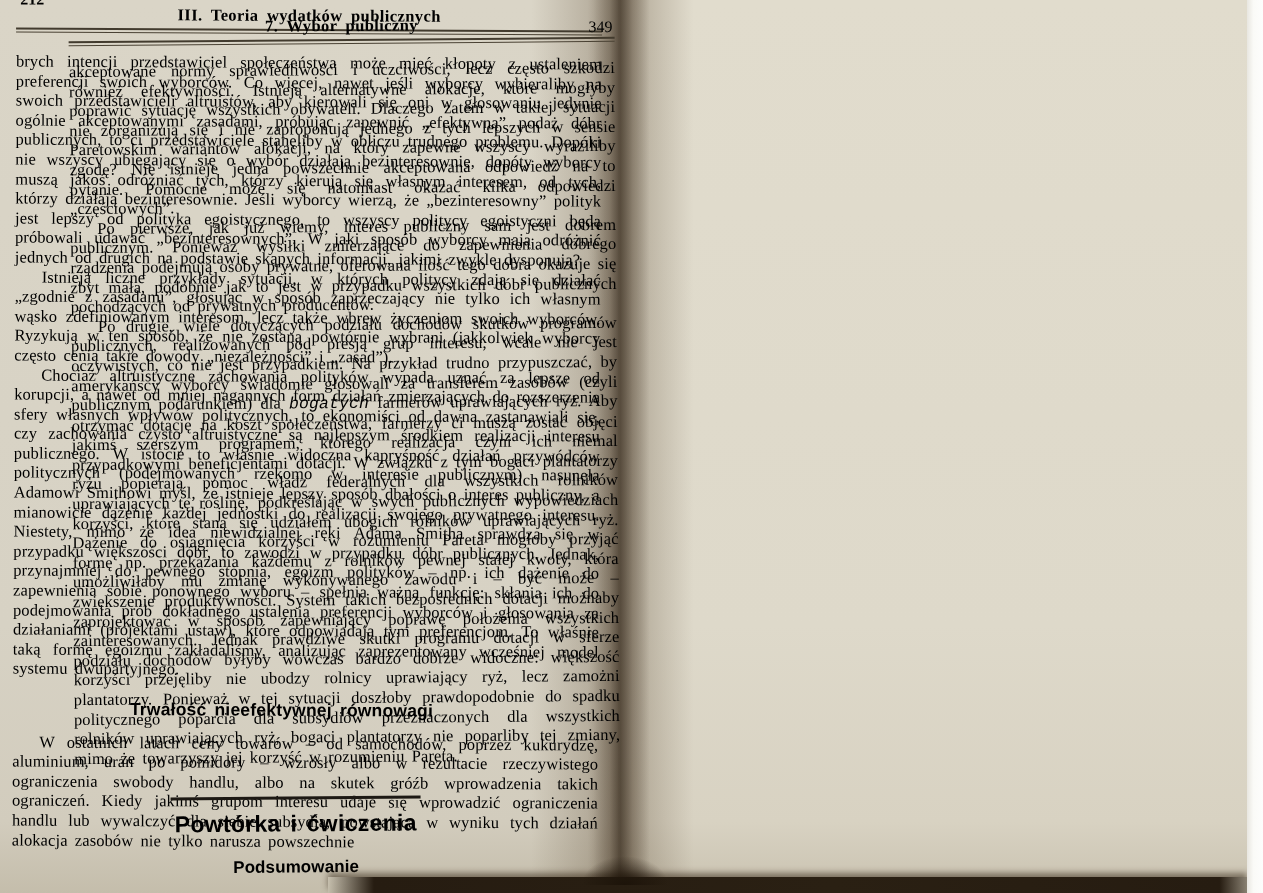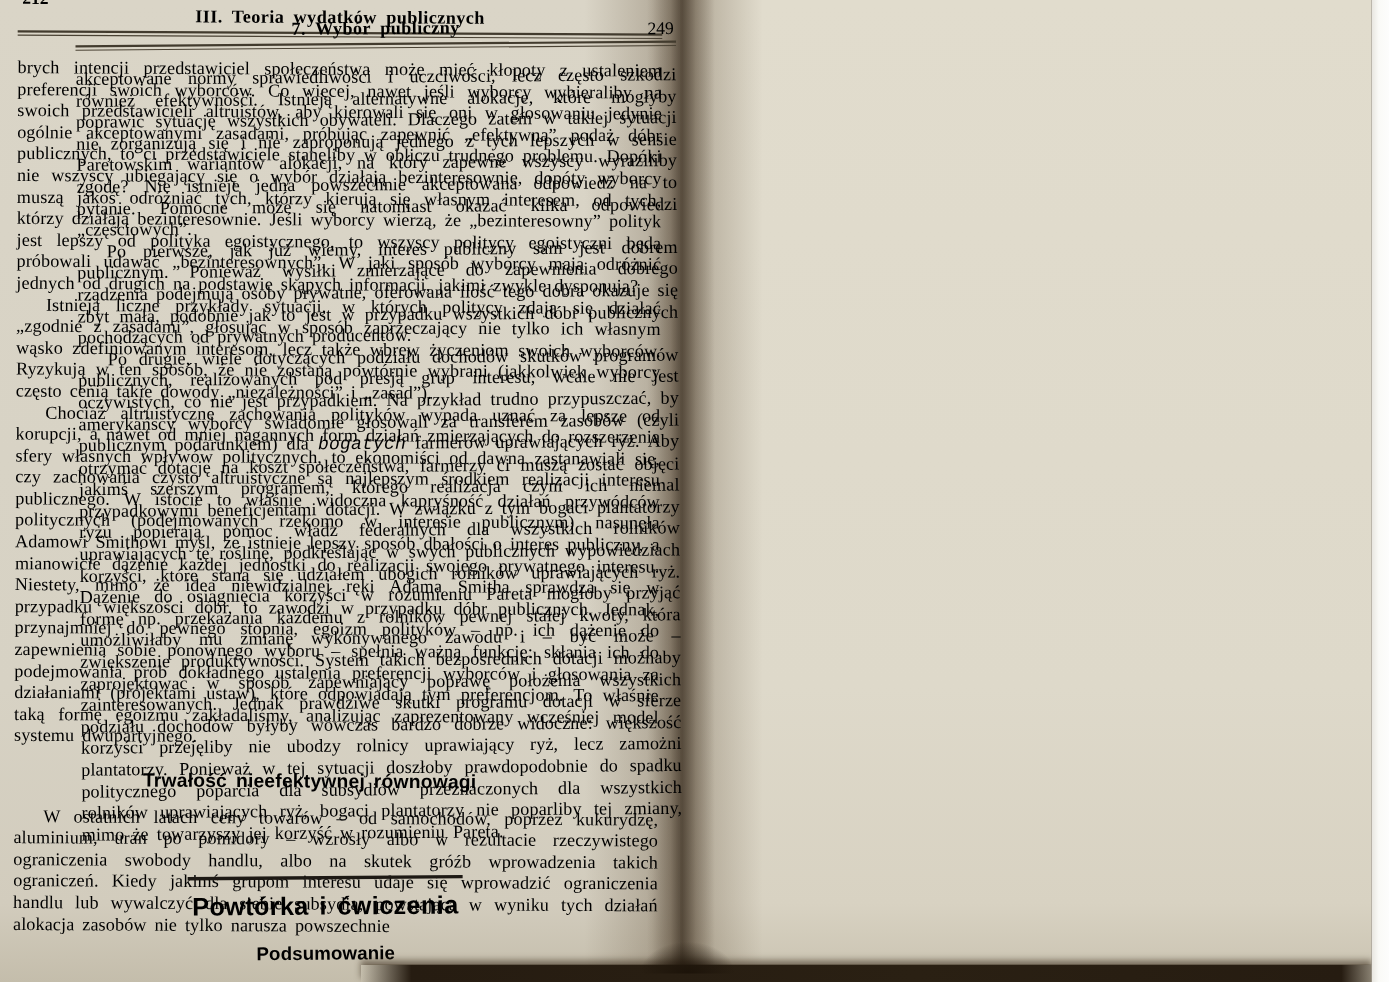--- a/index.html
+++ b/index.html
@@ -86,21 +86,21 @@
         <p class="bp indent"><span>Istnieją liczne przykłady sytuacji, w których politycy zdają się działać „zgodnie z zasadami”, głosując w sposób zaprzeczający nie tylko ich własnym wąsko zdefiniowanym interesom, lecz także wbrew życzeniom swoich wyborców. Ryzykują w ten sposób, że nie zostaną powtórnie wybrani (jakkolwiek wyborcy często cenią takie dowody „niezależności” i „zasad”).</span></p>
         <p class="bp indent"><span>Chociaż altruistyczne zachowania polityków wypada uznać za lepsze od korupcji, a nawet od mniej nagannych form działań zmierzających do rozszerzenia sfery własnych wpływów politycznych, to ekonomiści od dawna zastanawiali się, czy zachowania czysto altruistyczne są najlepszym środkiem realizacji interesu publicznego. W istocie to właśnie widoczna kapryśność działań przywódców politycznych (podejmowanych rzekomo w interesie publicznym) nasunęła Adamowi Smithowi myśl, że istnieje lepszy sposób dbałości o interes publiczny, a mianowicie dążenie każdej jednostki do realizacji swojego prywatnego interesu. Niestety, mimo że idea niewidzialnej ręki Adama Smitha sprawdza się w przypadku większości dóbr, to zawodzi w przypadku dóbr publicznych. Jednak, przynajmniej do pewnego stopnia, egoizm polityków – np. ich dążenie do zapewnienia sobie ponownego wyboru – spełnia ważną funkcję: skłania ich do podejmowania prób dokładnego ustalenia preferencji wyborców i głosowania za działaniami (projektami ustaw), które odpowiadają tym preferencjom. To właśnie taką formę egoizmu zakładaliśmy, analizując zaprezentowany wcześniej model systemu dwupartyjnego.</span></p>
         <div class="h-sec">Trwałość nieefektywnej równowagi</div>
         <p class="bp indent"><span>W ostatnich latach ceny towarów – od samochodów, poprzez kukurydzę, aluminium, uran po pomidory – wzrosły albo w rezultacie rzeczywistego ograniczenia swobody handlu, albo na skutek gróźb wprowadzenia takich ograniczeń. Kiedy jakimś grupom interesu udaje się wprowadzić ograniczenia handlu lub wywalczyć dla siebie subsydia, powstająca w wyniku tych działań alokacja zasobów nie tylko narusza powszechnie</span></p>
       </div>
   </div>
 
   <div class="content content-right">
     <div class="header-row">
       <div class="header-title">7. Wybór publiczny</div>
-      <span class="pagenum pagenum-right">249</span>
+      <span class="pagenum pagenum-right">349</span>
       <div class="header-rule"></div>
     </div>
     <div class="body">
         <p class="bp"><span>akceptowane normy sprawiedliwości i uczciwości, lecz często szkodzi również efektywności. Istnieją alternatywne alokacje, które mogłyby poprawić sytuację wszystkich obywateli. Dlaczego zatem w takiej sytuacji nie zorganizują się i nie zaproponują jednego z tych lepszych w sensie Paretowskim wariantów alokacji, na który zapewne wszyscy wyraziliby zgodę? Nie istnieje jedna powszechnie akceptowana odpowiedź na to pytanie. Pomocne może się natomiast okazać kilka odpowiedzi „częściowych”.</span></p>
         <p class="bp indent"><span>Po pierwsze, jak już wiemy, interes publiczny sam jest dobrem publicznym. Ponieważ wysiłki zmierzające do zapewnienia dobrego rządzenia podejmują osoby prywatne, oferowana ilość tego dobra okazuje się zbyt mała, podobnie jak to jest w przypadku wszystkich dóbr publicznych pochodzących od prywatnych producentów.</span></p>
         <p class="bp indent"><span>Po drugie, wiele dotyczących podziału dochodów skutków programów publicznych, realizowanych pod presją grup interesu, wcale nie jest oczywistych, co nie jest przypadkiem. Na przykład trudno przypuszczać, by amerykańscy wyborcy świadomie głosowali za transferem zasobów (czyli publicznym podarunkiem) dla </span><span class="it">bogatych</span><span> farmerów uprawiających ryż. Aby otrzymać dotację na koszt społeczeństwa, farmerzy ci muszą zostać objęci jakimś szerszym programem, którego realizacja czyni ich niemal przypadkowymi beneficjentami dotacji. W związku z tym bogaci plantatorzy ryżu popierają pomoc władz federalnych dla wszystkich rolników uprawiających tę roślinę, podkreślając w swych publicznych wypowiedziach korzyści, które staną się udziałem ubogich rolników uprawiających ryż. Dążenie do osiagnięcia korzyści w rozumieniu Pareta mogłoby przyjąć formę np. przekazania każdemu z rolników pewnej stałej kwoty, która umożliwiłaby mu zmianę wykonywanego zawodu i – być może – zwiększenie produktywności. System takich bezpośrednich dotacji możnaby zaprojektować w sposób zapewniający poprawę położenia wszystkich zainteresowanych. Jednak prawdziwe skutki programu dotacji w sferze podziału dochodów byłyby wówczas bardzo dobrze widoczne: większość korzyści przejęliby nie ubodzy rolnicy uprawiający ryż, lecz zamożni plantatorzy. Ponieważ w tej sytuacji doszłoby prawdopodobnie do spadku politycznego poparcia dla subsydiów przeznaczonych dla wszystkich rolników uprawiających ryż, bogaci plantatorzy nie poparliby tej zmiany, mimo że towarzyszy jej korzyść w rozumieniu Pareta.</span></p>
         <div class="mid-rule"></div>
         <div class="h-big">Powtórka i ćwiczenia</div>
         <div class="h-sub">Podsumowanie</div>
         <p class="bp indent"><span class="bold">1.</span><span> Zbiorowe podejmowanie decyzji np. co do wielkości produkcji dóbr publicznych różni się od normalnego podejmowania decyzji przez</span></p>

